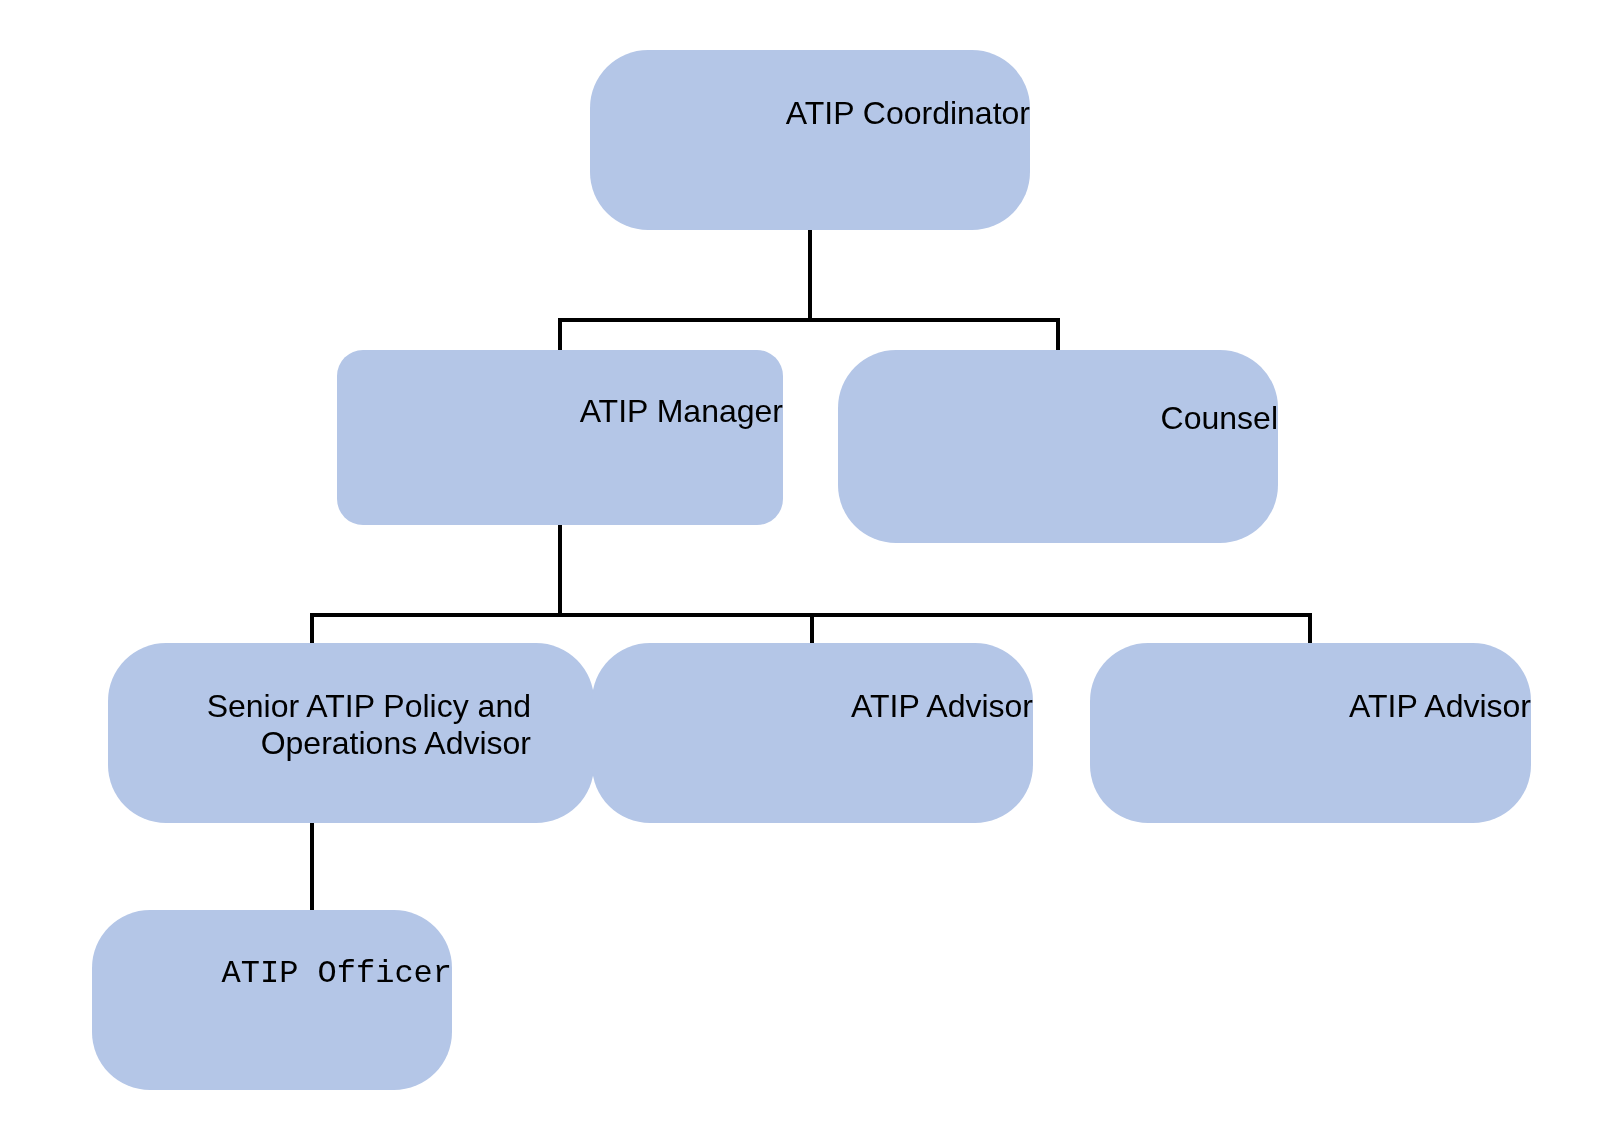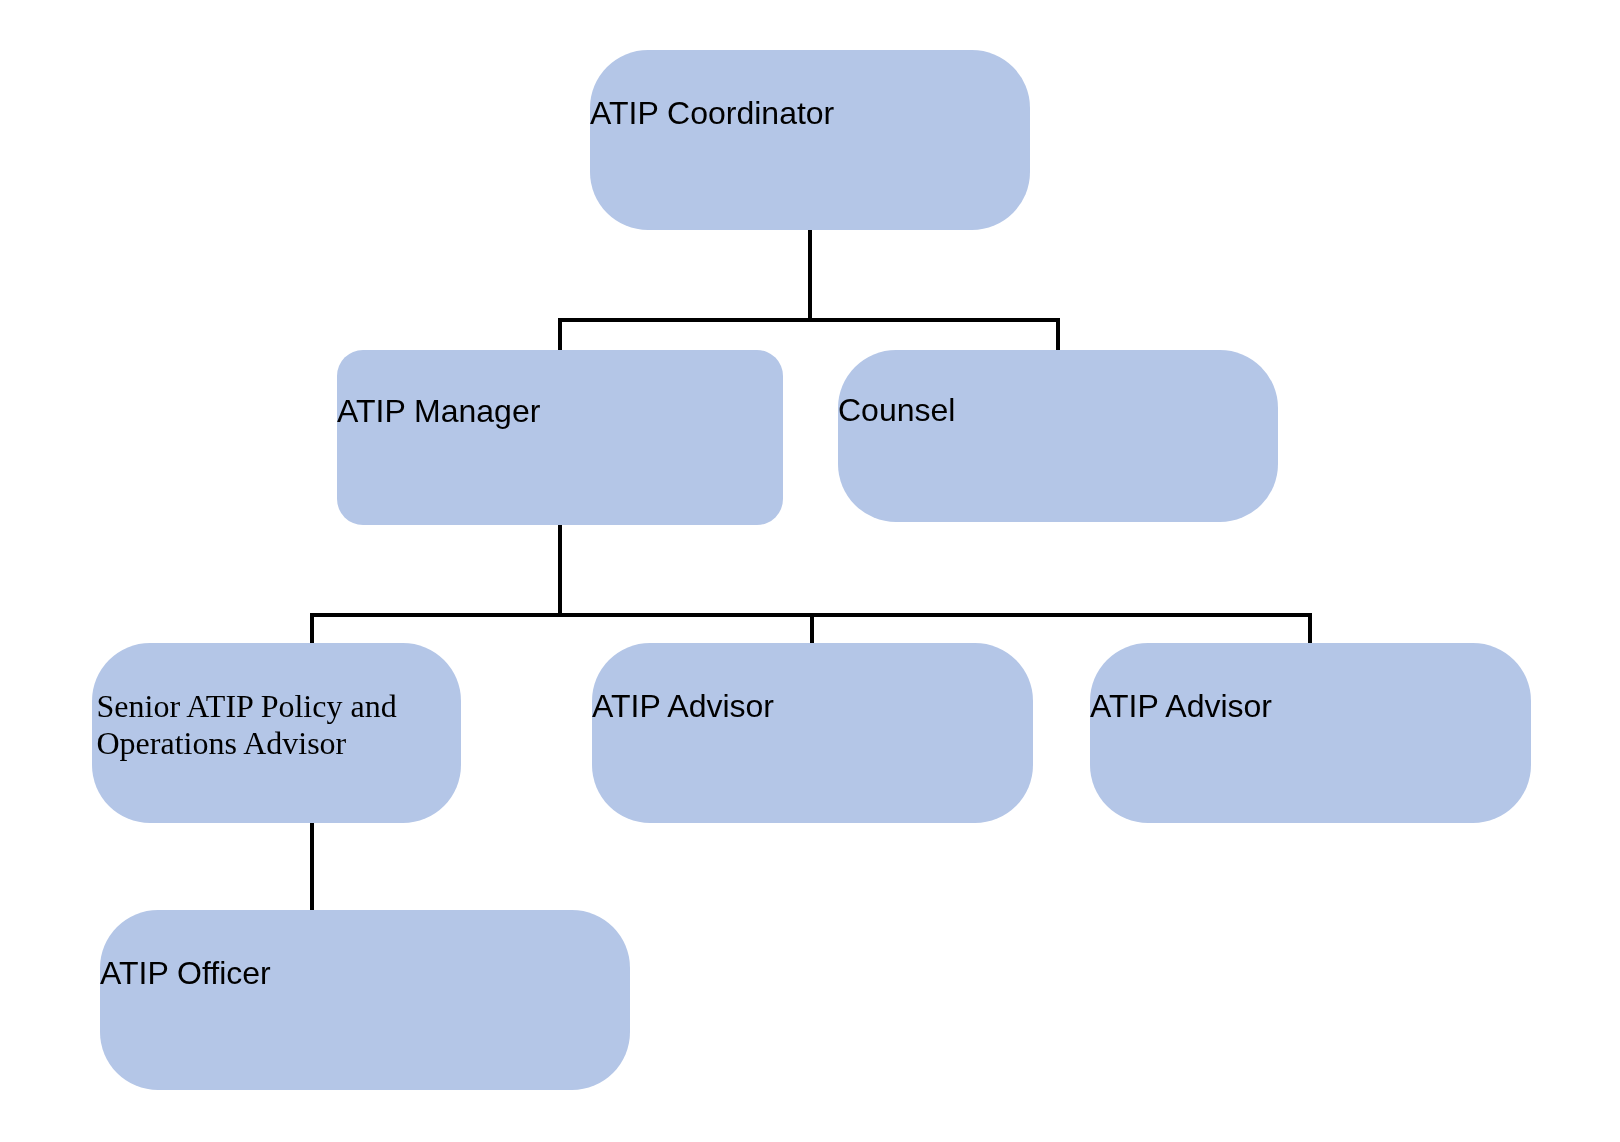--- a/index.html
+++ b/index.html
@@ -22,21 +22,21 @@
   .node {
     position: absolute;
     background: var(--node-fill, #b4c6e7);
     border-radius: 58px;
   }
   .node .label {
     position: absolute;
     left: 0;
     right: 0;
     top: calc(35% - 18px);
-    text-align: left;
+    text-align: right;
     font-size: 32px;
     line-height: 37px;
     color: var(--text, #000000);
     letter-spacing: 0;
   }
   .node .label.narrow {
     max-width: 360px;
     margin: 0 auto;
   }
   .line {
@@ -63,33 +63,33 @@
   <div class="line" style="left:310px; top:823px; width:4px; height:87px;"></div>
 
   <div class="node" style="left:590px; top:50px; width:440px; height:180px;">
     <div class="label">ATIP Coordinator</div>
   </div>
 
   <div class="node" style="left:337px; top:350px; width:446px; height:175px;border-radius:26px;">
     <div class="label">ATIP Manager</div>
   </div>
 
-  <div class="node" style="left:838px; top:350px; width:440px; height:172px;">
+  <div class="node" style="left:838px; top:350px; width:440px; height:193px;">
     <div class="label">Counsel</div>
   </div>
 
-  <div class="node" style="left:92px; top:643px; width:369px; height:180px;font-family:Liberation Serif, serif;">
+  <div class="node" style="left:108px; top:643px; width:486px; height:180px;">
     <div class="label narrow">Senior ATIP Policy and Operations Advisor</div>
   </div>
 
   <div class="node" style="left:592px; top:643px; width:441px; height:180px;">
     <div class="label">ATIP Advisor</div>
   </div>
 
   <div class="node" style="left:1090px; top:643px; width:441px; height:180px;">
     <div class="label">ATIP Advisor</div>
   </div>
 
-  <div class="node" style="left:100px; top:910px; width:530px; height:180px;">
+  <div class="node" style="left:92px; top:910px; width:360px; height:180px;font-family:Liberation Mono, monospace;">
     <div class="label">ATIP Officer</div>
   </div>
 
 </div>
 
 </body></html>

